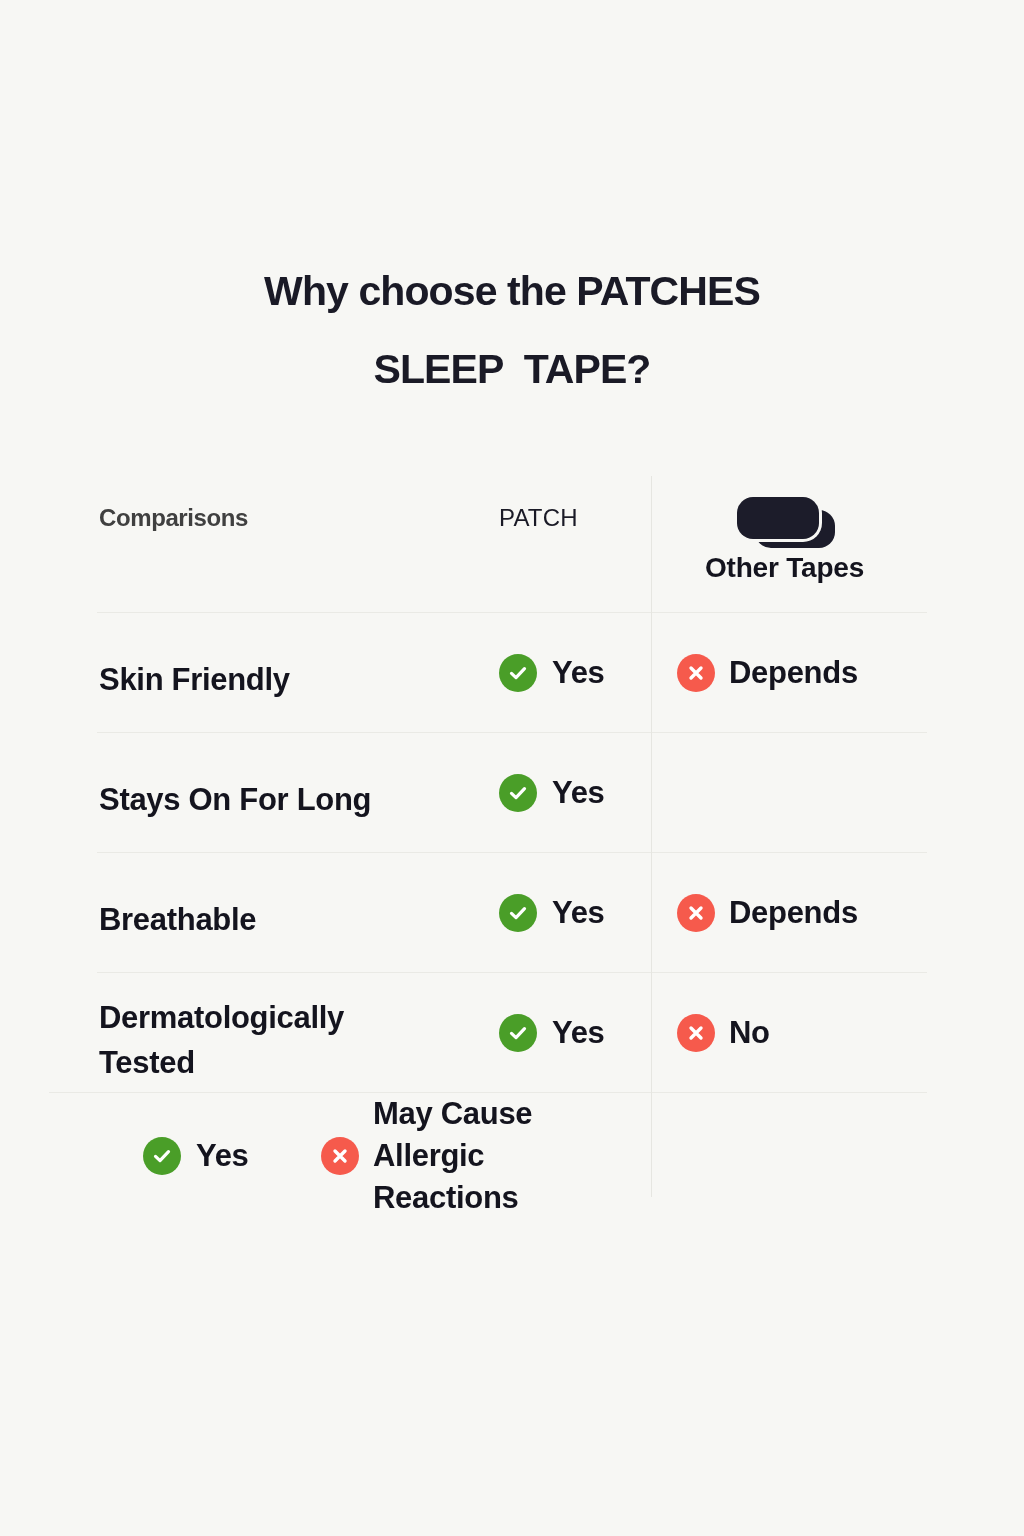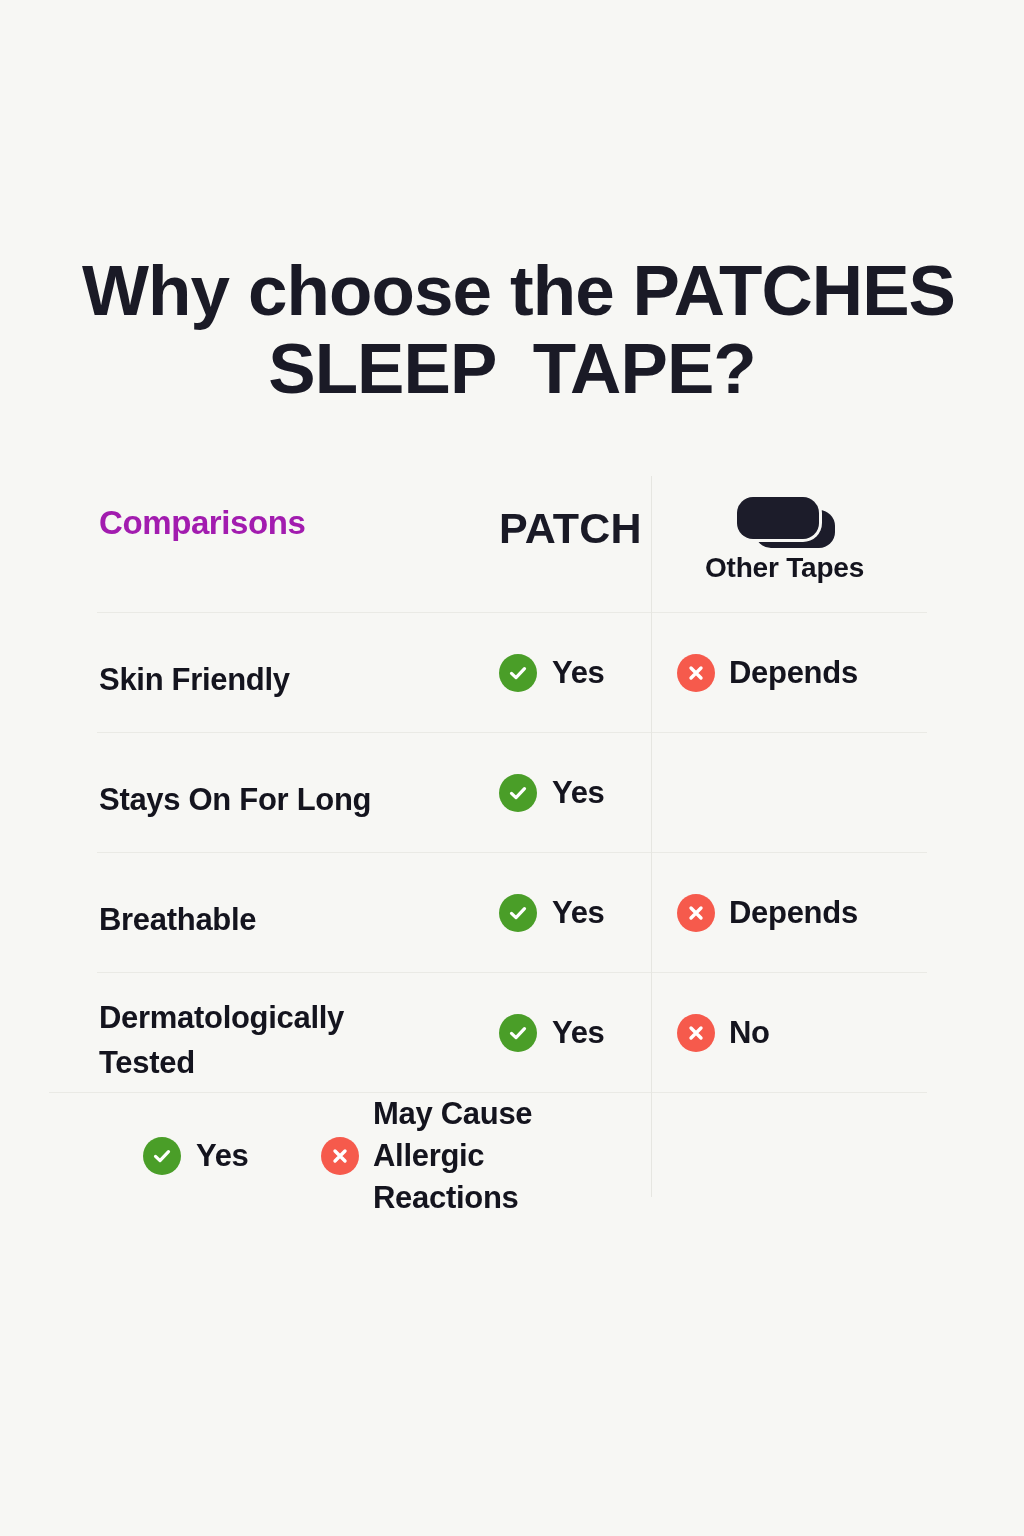--- a/index.html
+++ b/index.html
@@ -24,21 +24,21 @@
     align-items: center;
   }
 
   
   .title-block {
     width: 860px;
     margin-top: 252px;
     text-align: center;
   }
   .title-line {
-    font-size: 71px;
+    font-size: 41px;
     font-weight: bold;
     letter-spacing: -0.9px;
     line-height: 78px;
     color: #1a1a26;
     white-space: pre;
   }
 
   
   .table {
     width: 830px;
@@ -99,28 +99,28 @@
   .header-row {
     height: 120px;
     align-items: flex-start;
     padding-top: 32px;
   }
   .header-row .col-feature,
   .header-row .col-patch {
     padding-top: 12px;
   }
   .h-comparisons {
-    font-size: 33px;
+    font-size: 24px;
     font-weight: bold;
     letter-spacing: -0.4px;
-    color: #a21caf;
+    color: #404040;
   }
   .h-patch {
-    font-size: 43px;
-    font-weight: bold;
+    font-size: 24px;
+    font-weight: normal;
     letter-spacing: 0.2px;
     color: #1a1a26;
   }
   .other-head {
     display: flex;
     flex-direction: column;
     align-items: center;
     padding-left: 28px;
   }
   .tape-icon {

